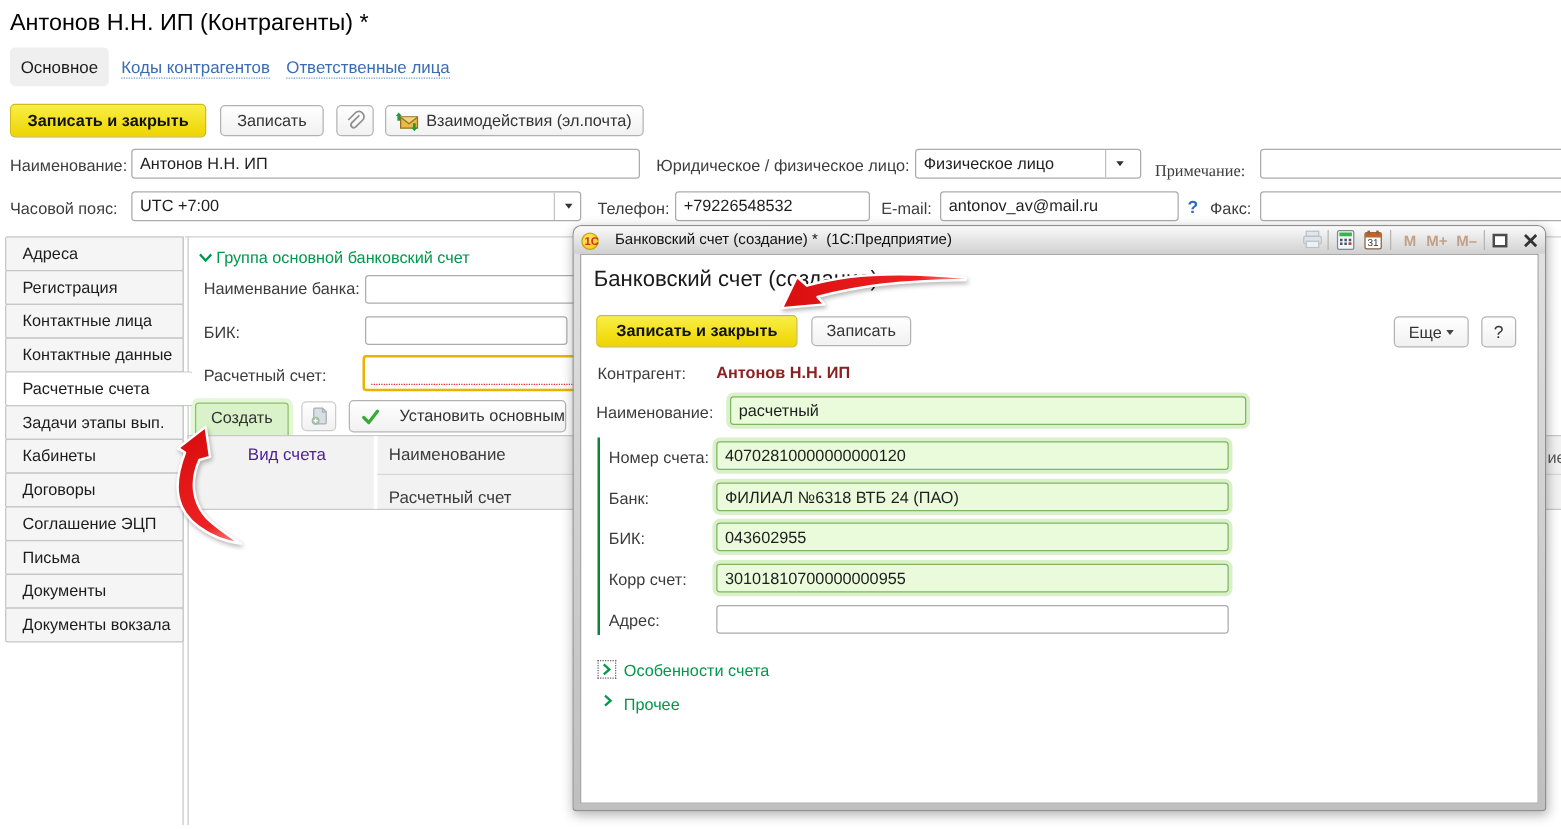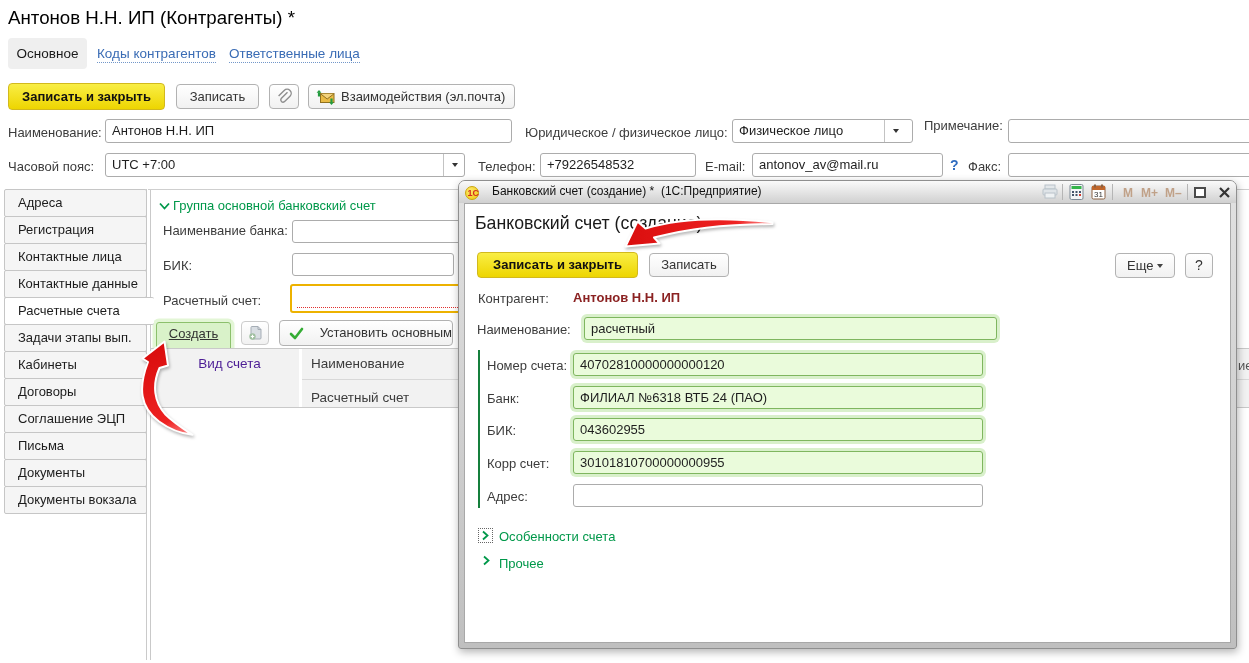--- a/index.html
+++ b/index.html
@@ -50,21 +50,21 @@
   <span style="margin-left:32px;line-height:23px;display:inline-block;">Взаимодействия (эл.почта)</span>
 </div>
 
 <div class="lbl" style="left:8px;top:125px;">Наименование:</div>
 <div class="inp" style="left:105px;top:119px;width:407px;">Антонов Н.Н. ИП</div>
 <div class="lbl" style="left:525px;top:125px;">Юридическое / физическое лицо:</div>
 <div class="inp" style="left:732px;top:119px;width:181px;">Физическое лицо
   <span class="ab" style="left:151px;top:0;width:1px;height:22px;background:#c3c3c3;"></span>
   <span class="ab" style="left:160px;top:9px;width:0;height:0;border-left:3.5px solid transparent;border-right:3.5px solid transparent;border-top:4.5px solid #333;"></span>
 </div>
-<div class="lbl" style="left:924px;top:118px;">Примечание:</div>
+<div class="lbl" style="left:924px;top:129px;font-family:Liberation Serif, serif;">Примечание:</div>
 <div class="inp" style="left:1008px;top:119px;width:251px;"></div>
 
 <div class="lbl" style="left:8px;top:159px;">Часовой пояс:</div>
 <div class="inp" style="left:105px;top:153px;width:360px;">UTC +7:00
   <span class="ab" style="left:337px;top:0;width:1px;height:22px;background:#c3c3c3;"></span>
   <span class="ab" style="left:346px;top:9px;width:0;height:0;border-left:3.5px solid transparent;border-right:3.5px solid transparent;border-top:4.5px solid #333;"></span>
 </div>
 <div class="lbl" style="left:478px;top:159px;">Телефон:</div>
 <div class="inp" style="left:540px;top:153px;width:156px;">+79226548532</div>
 <div class="lbl" style="left:705px;top:159px;">E-mail:</div>
@@ -99,21 +99,21 @@
 
 <div class="lbl" style="left:163px;top:223px;">Наименвание банка:</div>
 <div class="inp" style="left:292px;top:220px;width:375px;height:23px;"></div>
 <div class="lbl" style="left:163px;top:258px;">БИК:</div>
 <div class="inp" style="left:292px;top:253px;width:162px;height:23px;"></div>
 <div class="lbl" style="left:163px;top:293px;">Расчетный счет:</div>
 <div class="ab" style="left:290px;top:284px;width:377px;height:29px;border:2px solid #edb200;border-radius:3px;background:#fff;">
   <div class="ab" style="left:5px;right:5px;bottom:3px;border-bottom:1px dotted #e03030;"></div>
 </div>
 
-<div class="ab" style="left:156px;top:322px;width:75px;height:35px;background:#d9f2c9;border:1px solid #8cc06c;border-radius:3px;box-shadow:0 0 0 3.5px #e3f6d6;font-size:13px;color:#333;text-align:center;line-height:21px;text-decoration:underline;">Создать</div>
+<div class="ab" style="left:156px;top:322px;width:75px;height:35px;background:#d9f2c9;border:1px solid #8cc06c;border-radius:3px;box-shadow:0 0 0 3.5px #e3f6d6;font-size:13px;color:#333;text-align:center;line-height:21px;">Создать</div>
 <div class="btn" style="left:241px;top:321px;width:28px;height:24px;border-color:#cccccc;">
   <svg width="15" height="16" style="margin-top:3px" viewBox="0 0 15 16">
     <path d="M4 1.5 h6 l3 3 V13 a1 1 0 0 1 -1 1 H4 a1 1 0 0 1 -1 -1 V2.5 a1 1 0 0 1 1-1z" fill="#d9dee3" stroke="#a5adb5" stroke-width="1"></path>
     <path d="M10 1.5 v3 h3" fill="none" stroke="#a5adb5" stroke-width="1"></path>
     <circle cx="4.5" cy="11.5" r="3.2" fill="#9fbfa0"></circle>
     <path d="M4.5 9.8 v3.4 M2.8 11.5 h3.4" stroke="#fff" stroke-width="1.2"></path>
   </svg>
 </div>
 <div class="btn" style="left:279px;top:320px;width:174px;height:26px;text-align:right;">
   <svg width="15" height="13" style="position:absolute;left:9px;top:6px;" viewBox="0 0 15 13">

